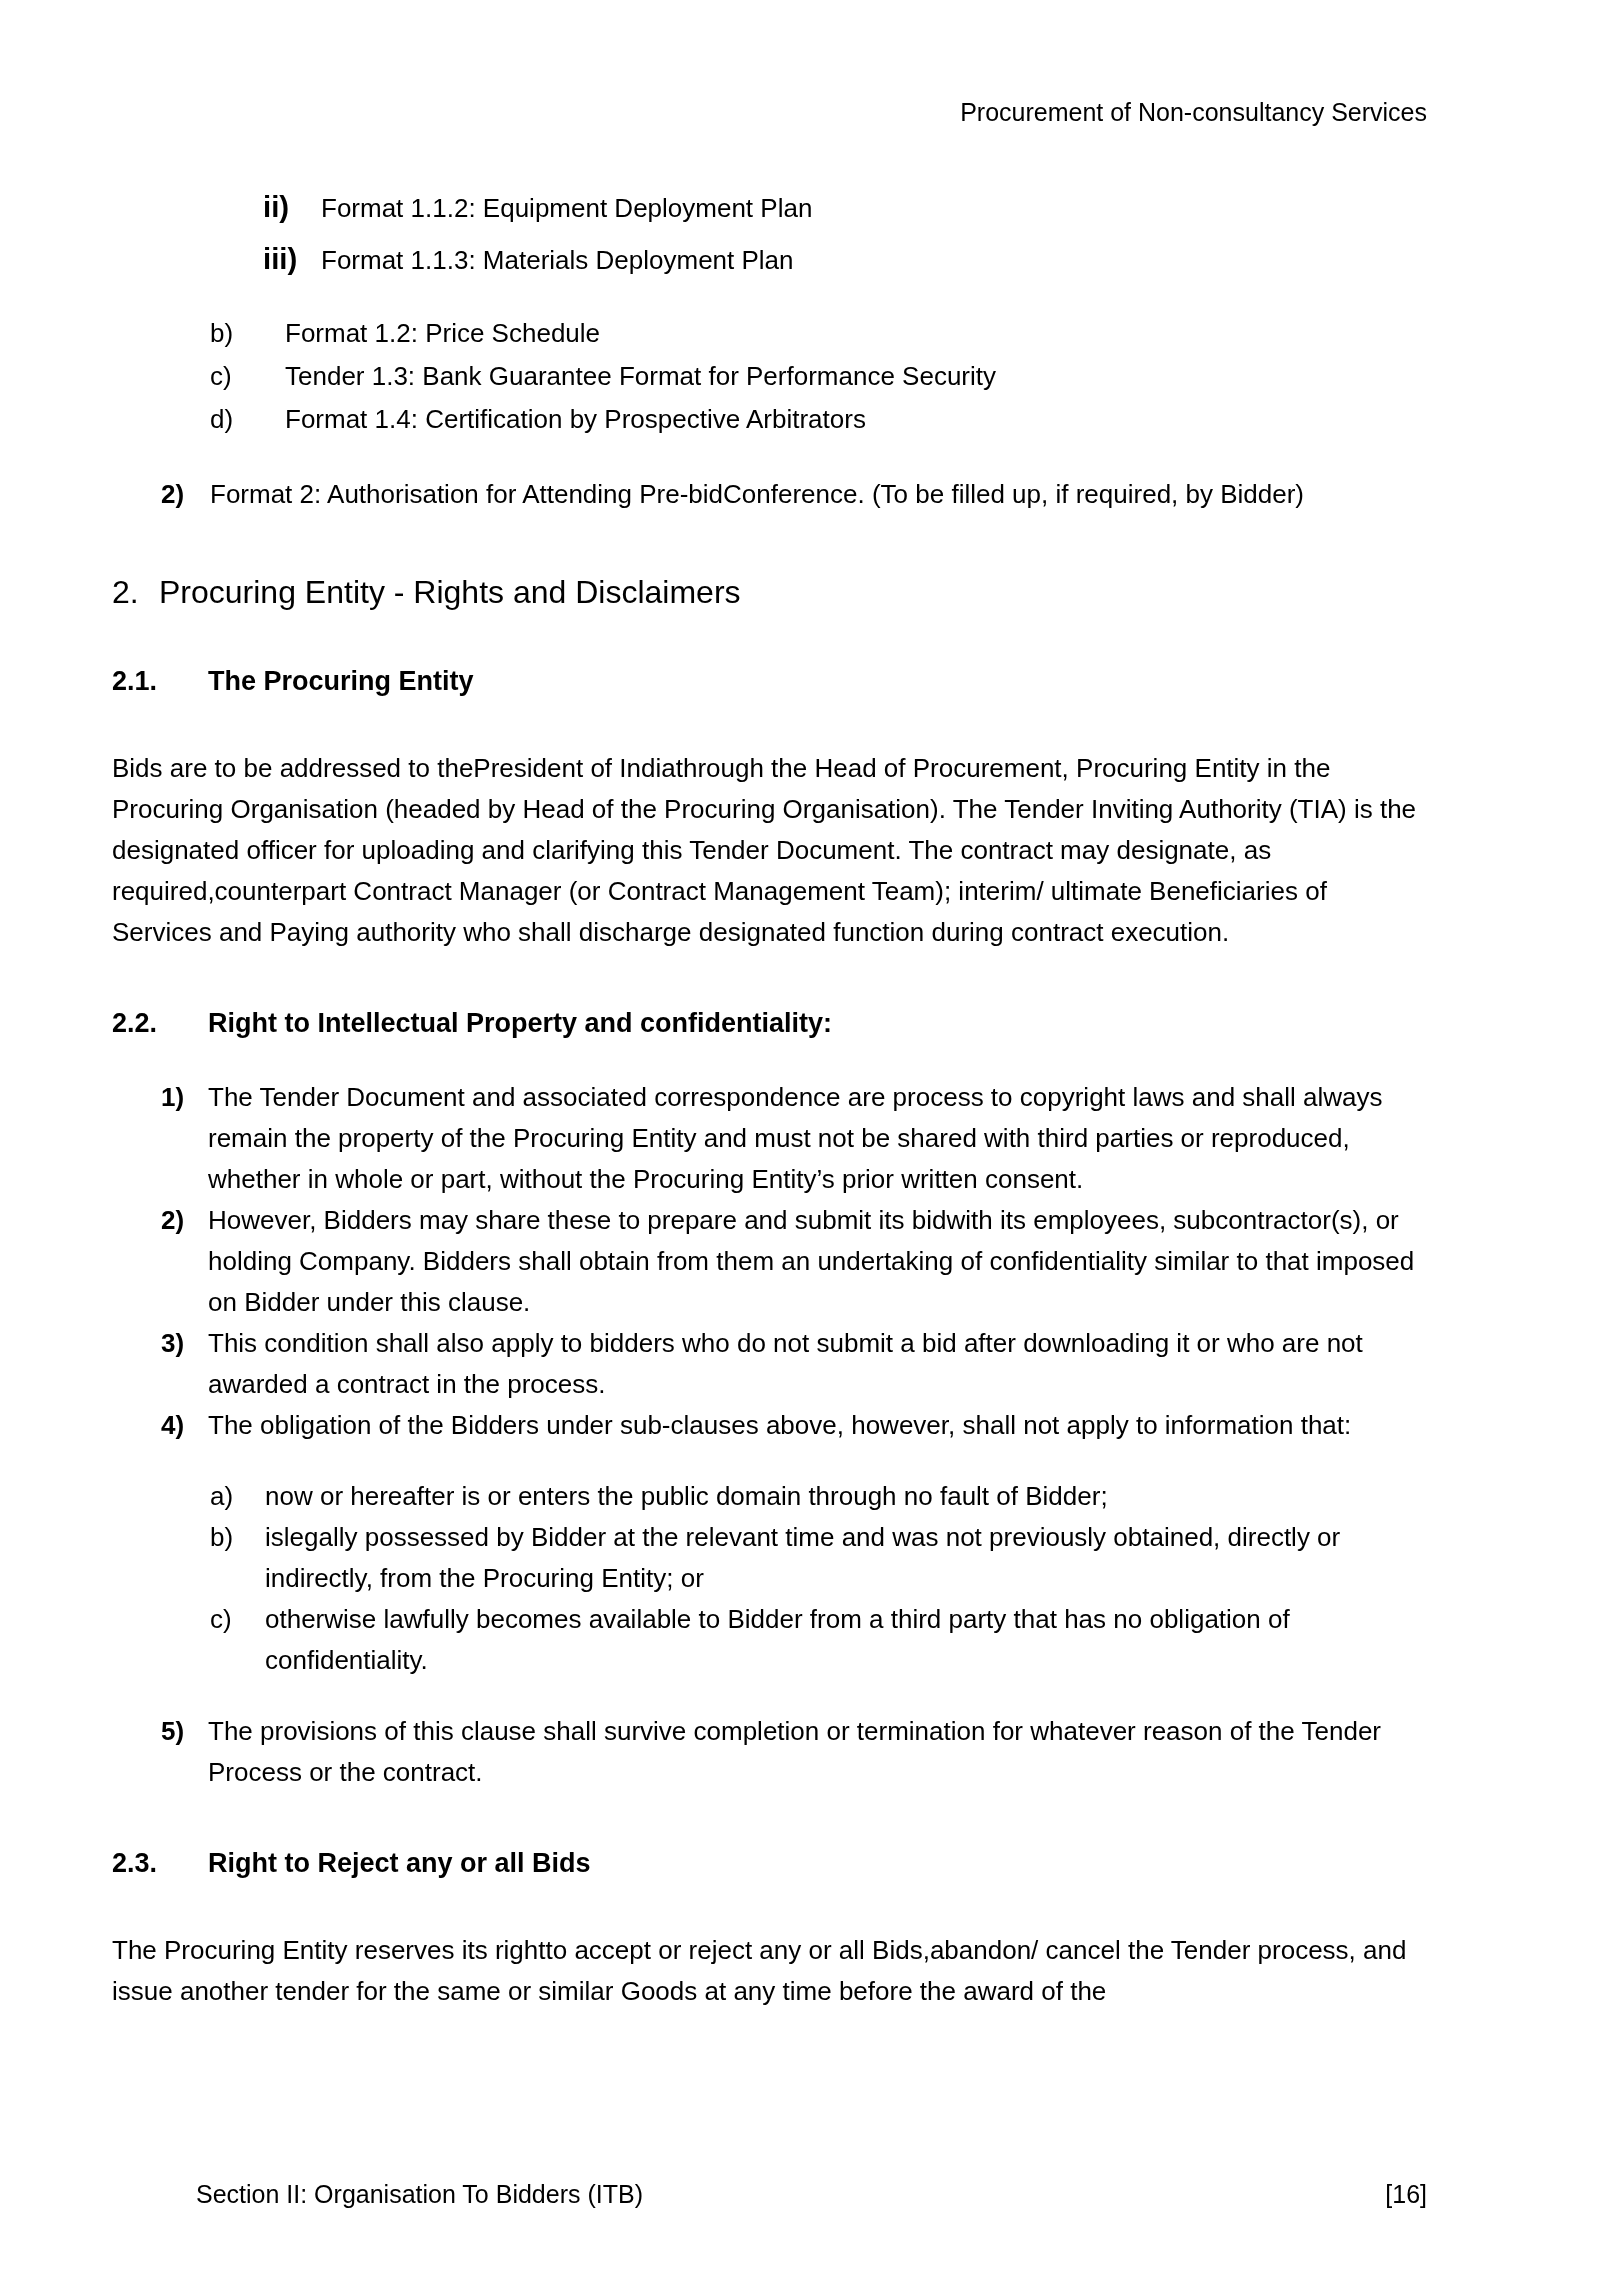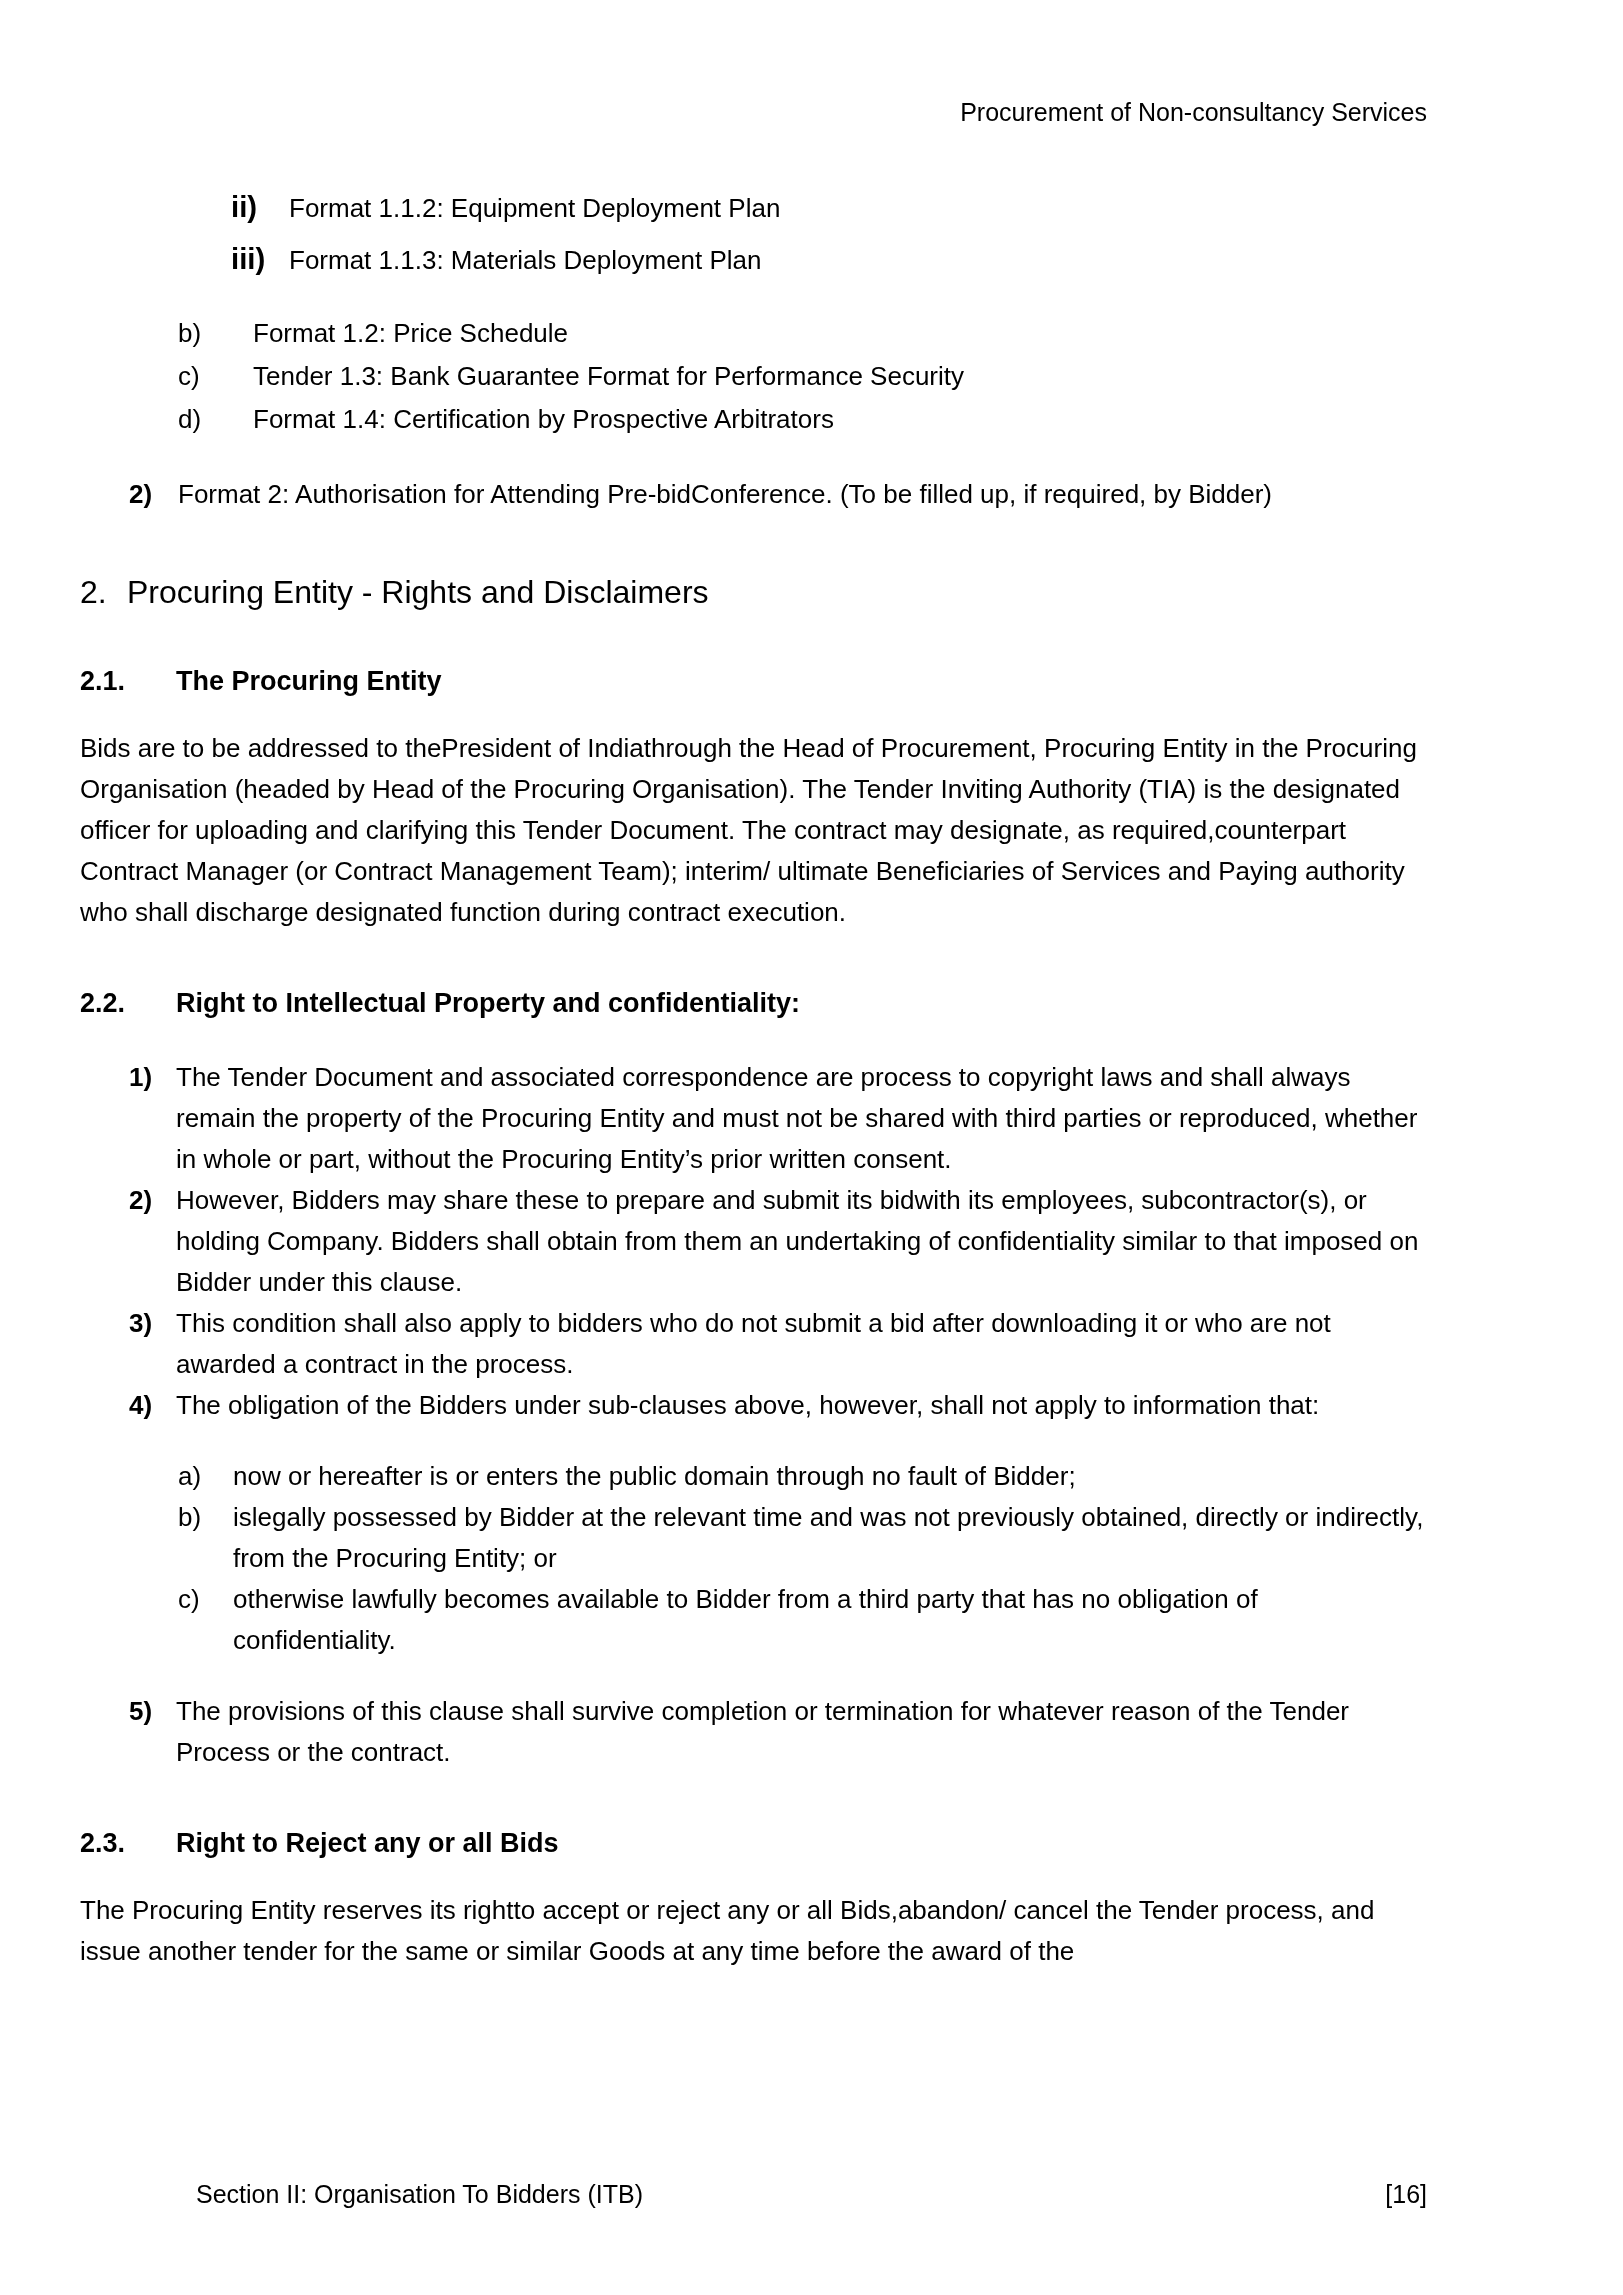--- a/index.html
+++ b/index.html
@@ -5,21 +5,21 @@
   * { margin: 0; padding: 0; box-sizing: border-box; }
   html, body { background: #ffffff; }
   .page {
     position: relative;
     width: 1623px;
     height: 2295px;
     margin: 0 auto;
     background: #ffffff;
     color: #000000;
     font-family: "Liberation Sans", sans-serif;
-    padding: 97px 196px 0 80px;
+    padding: 97px 196px 0 112px;
     overflow: hidden;
   }
 
   
   .page-header {
     text-align: right;
     font-size: 25px;
     line-height: 30px;
   }
 
@@ -49,21 +49,21 @@
   
   .section-heading { margin-top: 58px; display: flex; font-size: 32px; line-height: 38px; font-weight: normal; }
   .section-heading .h-num { width: 47px; font-weight: normal; }
   .section-heading .h-title { font-weight: normal; }
 
   
   .sub-heading { margin-top: 54px; display: flex; font-size: 27px; line-height: 33px; font-weight: bold; }
   .sub-heading .h-num { width: 96px; }
 
   
-  .body-para { margin-top: 30px; line-height: 41px; }
+  .body-para { margin-top: 50px; line-height: 41px; }
 
   
   .numbered-list { margin-top: 37px; padding-left: 49px; }
   .numbered-list .row { line-height: 41px; }
   .numbered-list .marker { width: 47px; font-weight: bold; }
 
   
   .sub-letter-list { margin-top: 30px; padding-left: 98px; }
   .sub-letter-list .row { line-height: 41px; }
   .sub-letter-list .marker { width: 55px; }

